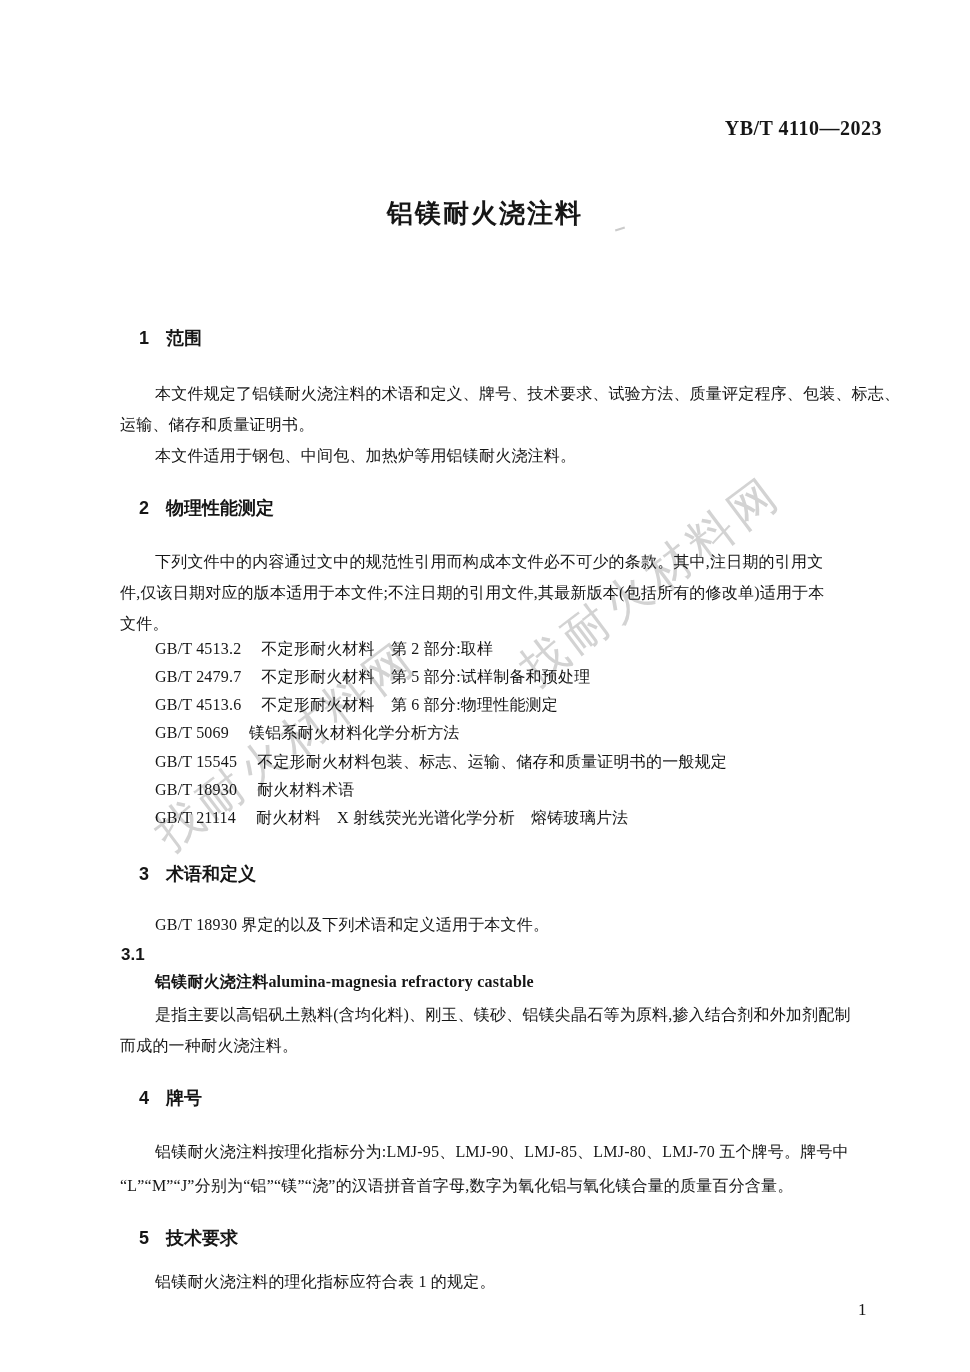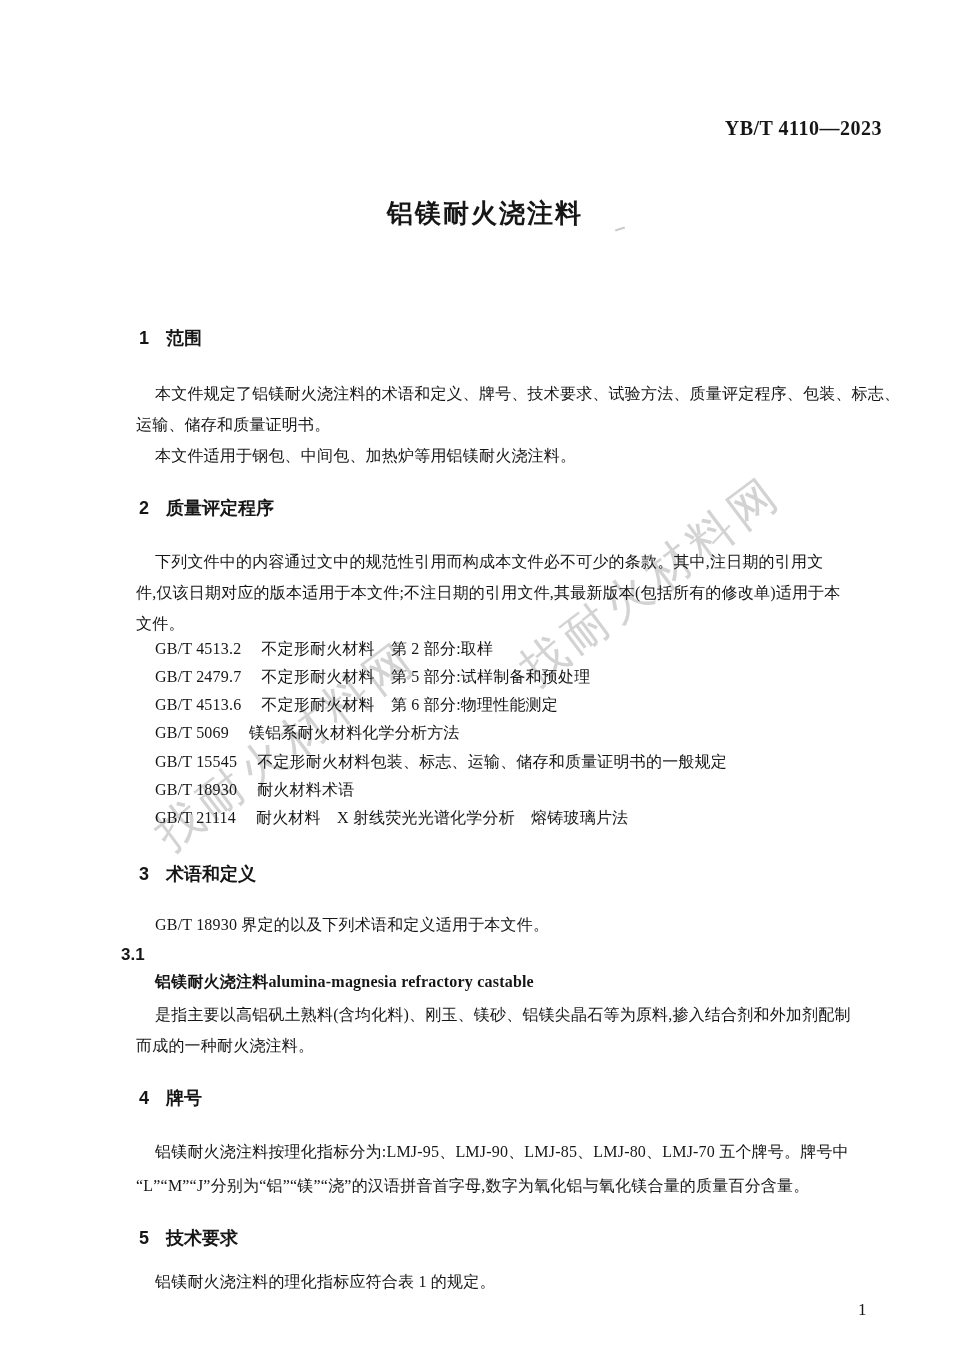--- a/index.html
+++ b/index.html
@@ -40,21 +40,21 @@
     left: 120px;
     font-family: "Liberation Sans", "DejaVu Sans", sans-serif;
     font-weight: bold;
     font-size: 18px;
     white-space: nowrap;
     margin-left: 19px;
   }
   .heading .num { display: inline-block; margin-right: 17px; }
   .line {
     position: absolute;
-    left: 136px;
+    left: 120px;
     font-size: 16px;
     line-height: 1.3;
     white-space: nowrap;
     letter-spacing: 0.2px;
   }
   .indent { left: 155px; }
   .clause-num {
     position: absolute;
     left: 121px;
     font-family: "Liberation Sans", "DejaVu Sans", sans-serif;
@@ -109,21 +109,21 @@
   <div class="speck"></div>
 
   <div class="heading" style="top:326px">
     <span class="num">1</span><span>范围</span>
   </div>
   <div class="line indent" style="top:384px">本文件规定了铝镁耐火浇注料的术语和定义、牌号、技术要求、试验方法、质量评定程序、包装、标志、</div>
   <div class="line" style="top:415px">运输、储存和质量证明书。</div>
   <div class="line indent" style="top:446px">本文件适用于钢包、中间包、加热炉等用铝镁耐火浇注料。</div>
 
   <div class="heading" style="top:496px">
-    <span class="num">2</span><span>质量评定程序</span>
+    <span class="num">2</span><span>物理性能测定</span>
   </div>
   <div class="line indent" style="top:552px">下列文件中的内容通过文中的规范性引用而构成本文件必不可少的条款。其中,注日期的引用文</div>
   <div class="line" style="top:583px">件,仅该日期对应的版本适用于本文件;不注日期的引用文件,其最新版本(包括所有的修改单)适用于本</div>
   <div class="line" style="top:614px">文件。</div>
 
   <div class="line indent" style="top:639px">
     <span>GB/T 4513.2</span><span class="ref-title">不定形耐火材料　第 2 部分:取样</span>
   </div>
   <div class="line indent" style="top:667px">
     <span>GB/T 2479.7</span><span class="ref-title">不定形耐火材料　第 5 部分:试样制备和预处理</span>

